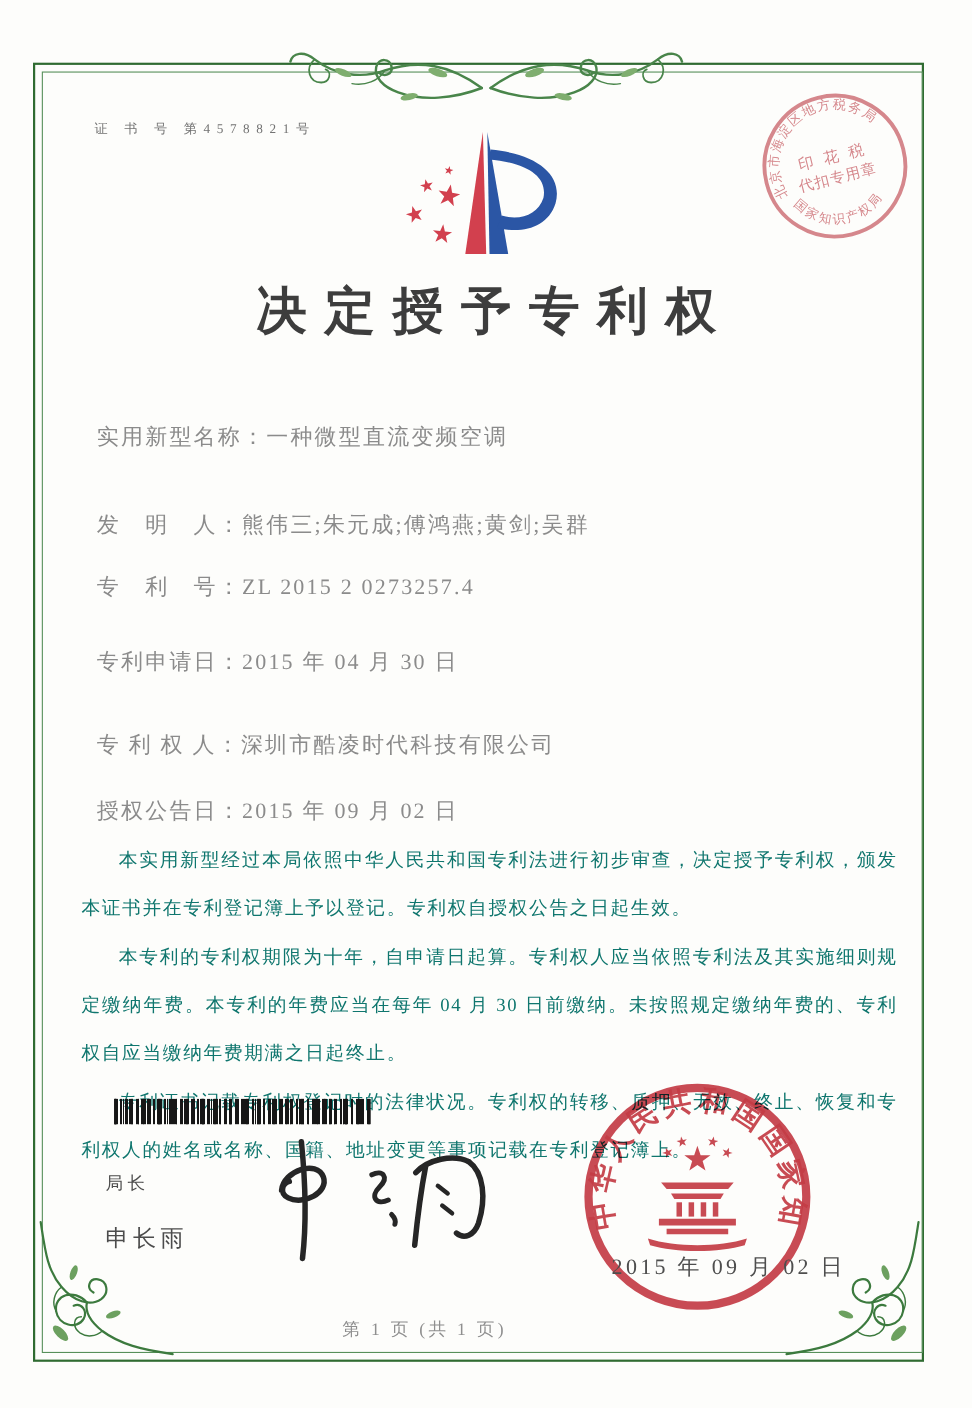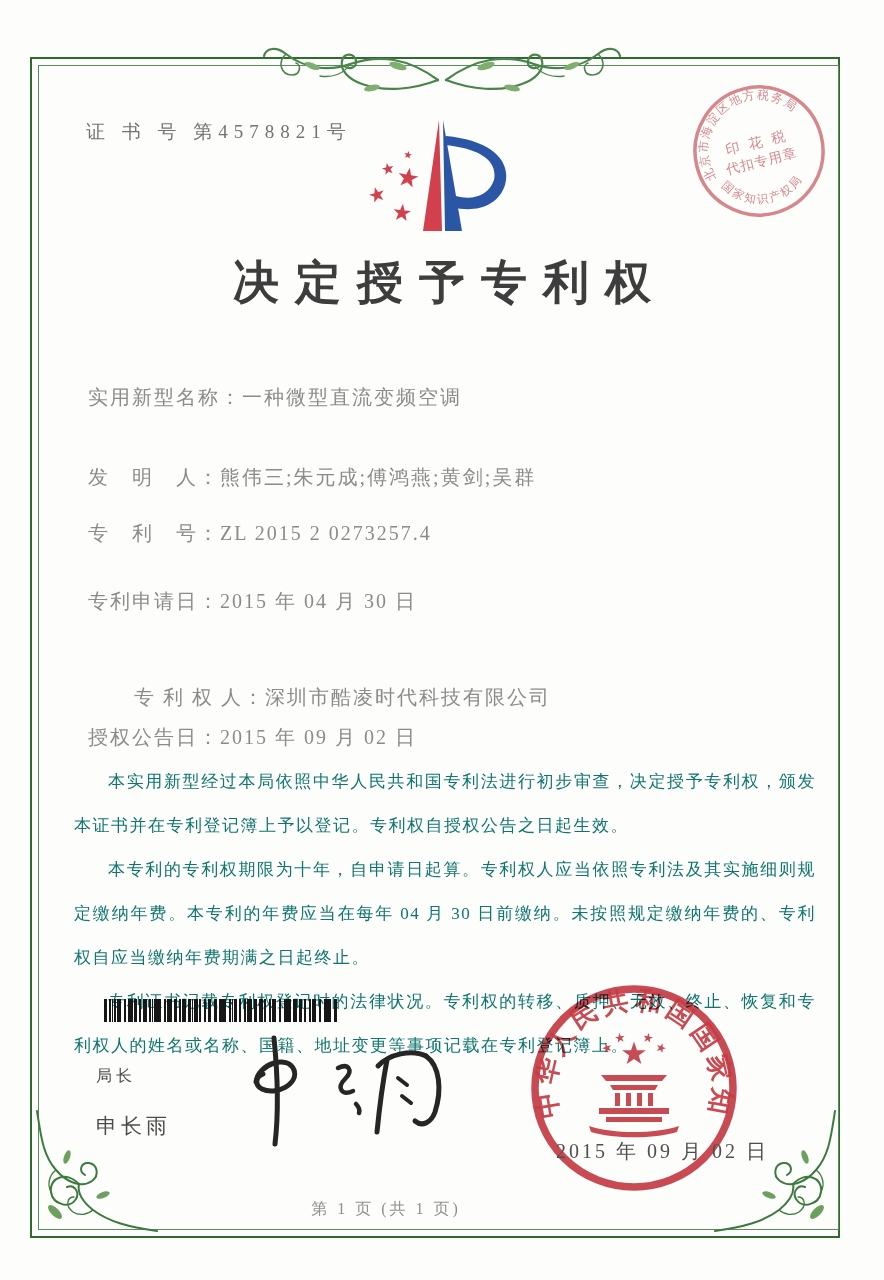--- a/index.html
+++ b/index.html
@@ -17,22 +17,22 @@
   }
   .frame-inner {
     position:absolute; left:6px; top:6px; right:-0.5px; bottom:6px;
     border:1px solid #57905a;
   }
   .ornament { position:absolute; pointer-events:none; }
   .ornament svg { display:block; }
 
   
   .cert-no {
-    position:absolute; left:86px; top:119px;
-    font-size:19px; color:#737373; letter-spacing:6px;
+    position:absolute; left:86px; top:109px;
+    font-size:12px; color:#737373; letter-spacing:6px;
   }
   .logo { position:absolute; left:338px; top:114px; }
   .title {
     position:absolute; left:0; top:252px; width:884px;
     text-align:center; font-size:46px; font-weight:700;
     color:#3d3d3d; letter-spacing:16px; text-indent:16px;
   }
 
   
   .field {
@@ -157,21 +157,21 @@
   </div>
   <div class="field" style="top:452px;margin-top:12px;">
     <span class="lbl">发　明　人：</span><span class="val">熊伟三;朱元成;傅鸿燕;黄剑;吴群</span>
   </div>
   <div class="field" style="top:520px;">
     <span class="lbl">专　利　号：</span><span class="val">ZL 2015 2 0273257.4</span>
   </div>
   <div class="field" style="top:588px;">
     <span class="lbl">专利申请日：</span><span class="val">2015 年 04 月 30 日</span>
   </div>
-  <div class="field" style="top:684px;margin-left:46px;">
+  <div class="field" style="top:664px;">
     <span class="lbl">专 利 权 人：</span><span class="val">深圳市酷凌时代科技有限公司</span>
   </div>
   <div class="field" style="top:724px;">
     <span class="lbl">授权公告日：</span><span class="val">2015 年 09 月 02 日</span>
   </div>
 
   <div class="body-text">
     <p>本实用新型经过本局依照中华人民共和国专利法进行初步审查，决定授予专利权，颁发本证书并在专利登记簿上予以登记。专利权自授权公告之日起生效。</p>
     <p>本专利的专利权期限为十年，自申请日起算。专利权人应当依照专利法及其实施细则规定缴纳年费。本专利的年费应当在每年 04 月 30 日前缴纳。未按照规定缴纳年费的、专利权自应当缴纳年费期满之日起终止。</p>
     <p>专利证书记载专利权登记时的法律状况。专利权的转移、质押、无效、终止、恢复和专利权人的姓名或名称、国籍、地址变更等事项记载在专利登记簿上。</p>

